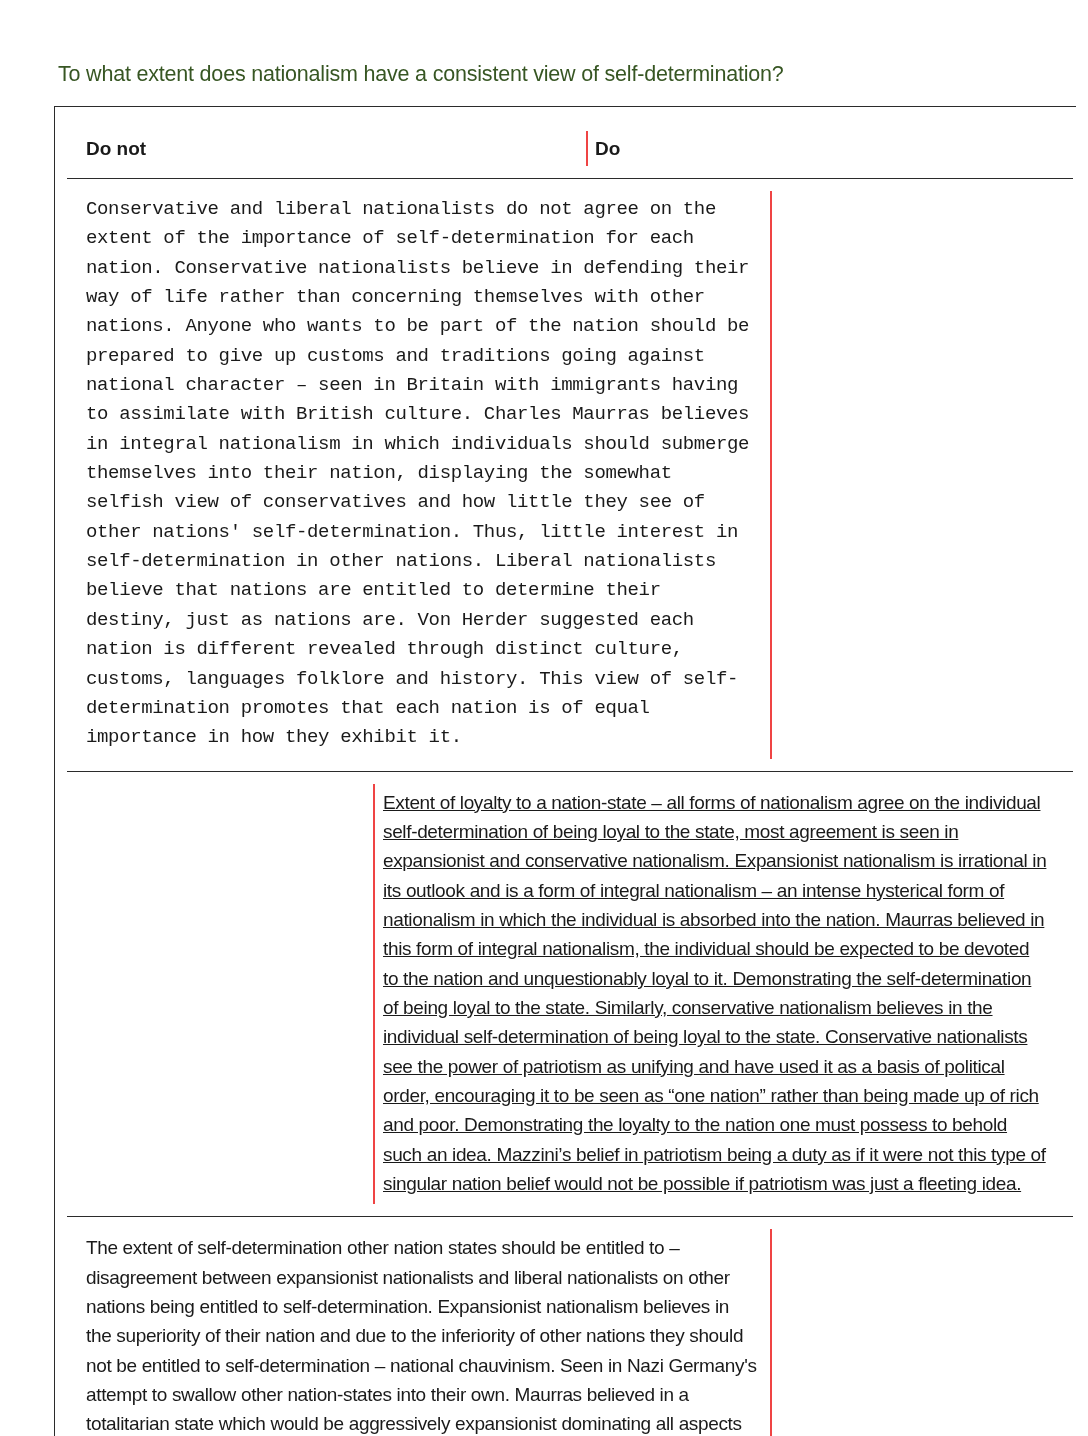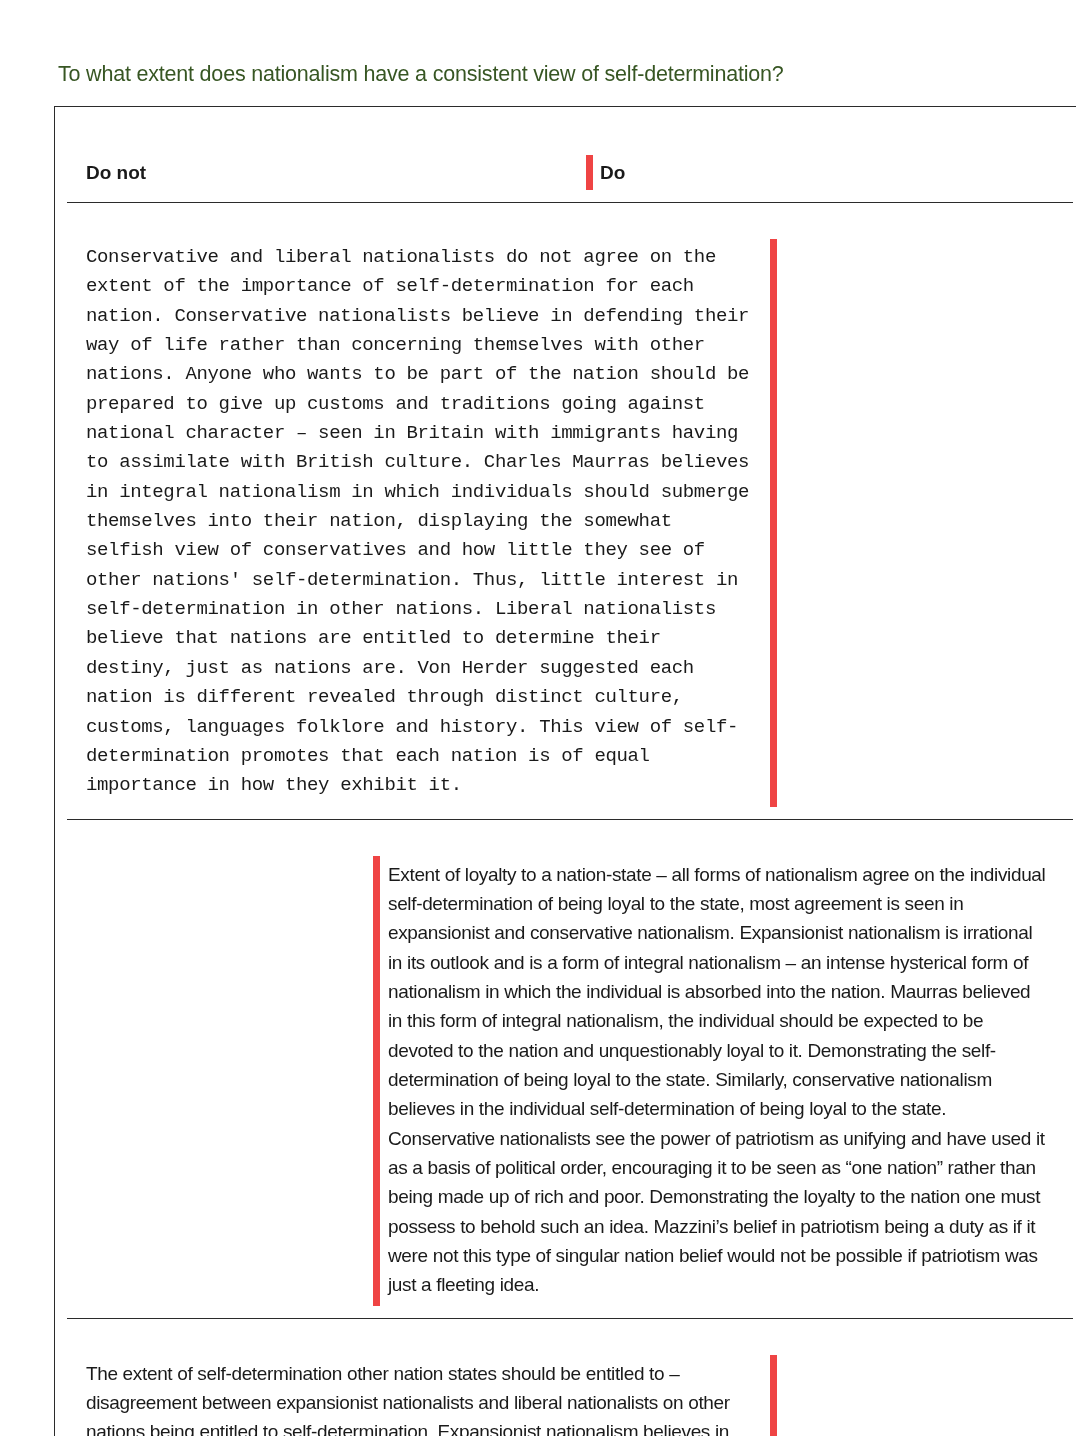--- a/index.html
+++ b/index.html
@@ -31,23 +31,22 @@
     top: 82px;
     width: 1032px;
     border: 1px solid #2b2b2b;
     background: #ffffff;
   }
   .t-row { display: flex; align-items: stretch; }
   .t-row + .t-row { border-top: 1px solid #2b2b2b; }
   .cell {
     vertical-align: top;
     background: #ffffff;
-    margin-top: 24px;
   }
-  .cell + .cell { border-left: 7px solid #ef4444; }
+  .cell + .cell { border-left: 2px solid #ef4444; }
   .header-row { min-height: 36px; }
   .header-cell {
     font-weight: 700;
     font-size: 19px;
     padding: 5px 8px 4px 7px;
     line-height: 26px;
   }
   .hc-1 { width: 507px; flex: 0 0 507px; }
   .hc-2 { flex: 1 1 auto; }
   .body-cell {
@@ -56,21 +55,21 @@
     letter-spacing: -0.35px;
     padding: 4px 12px 6px 7px;
     white-space: normal;
   }
   .row-1 { min-height: 440px; font-family: Liberation Mono, monospace; }
   .row-2 { min-height: 440px; }
   .row-3 { min-height: 403px; justify-content: center; }
   .w-wide   { width: 691px; flex: 0 0 691px; }  
   .w-narrow { width: 294px; flex: 0 0 294px; }  
   .w-rest   { flex: 1 1 auto; }
-  .row-2 .body-cell { padding-left: 8px; }
+  .row-2 .body-cell { padding-left: 8px; text-decoration: underline; }
   .empty-cell { min-width: 0; }
 </style>
 </head>
 <body>
 
 <div class="page">
 
   <div class="page-title">To what extent does nationalism have a consistent view of self-determination?</div>
 
   <div class="doc-table">

